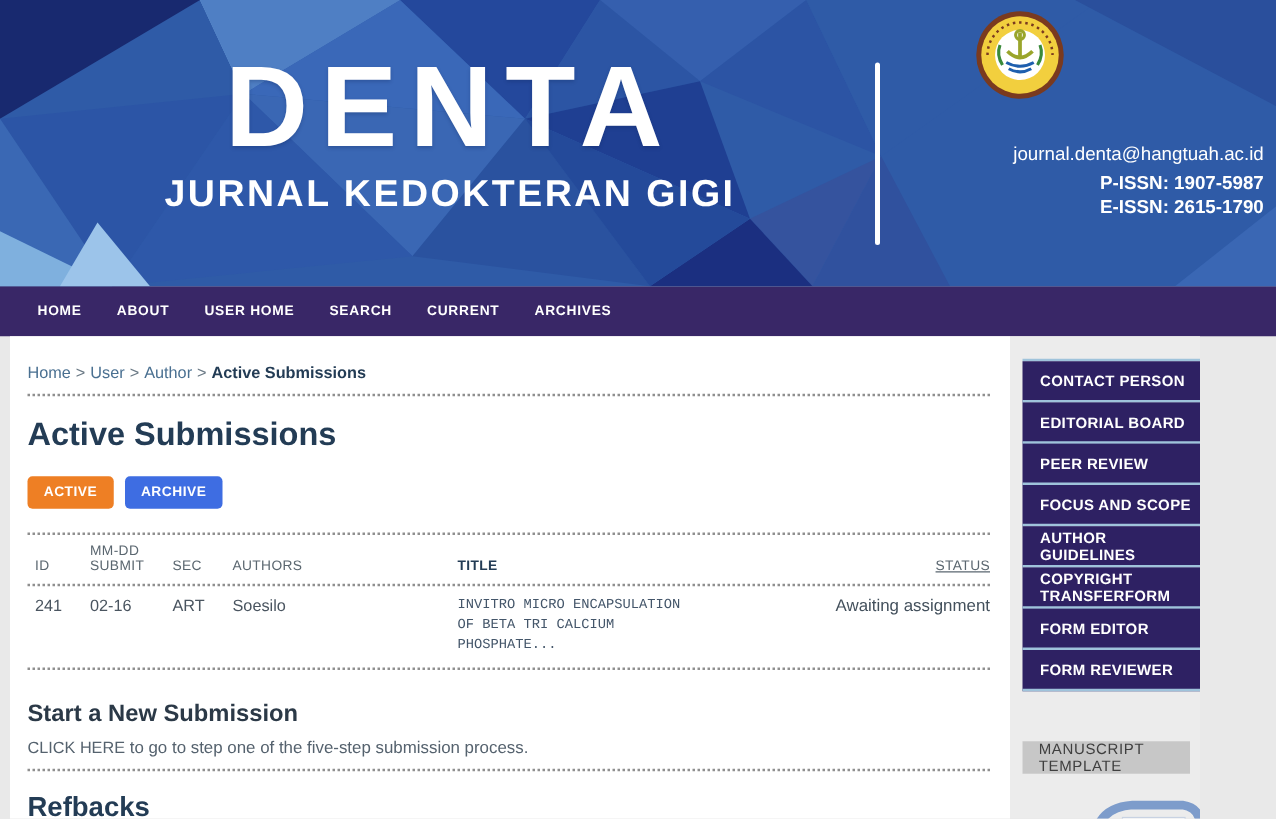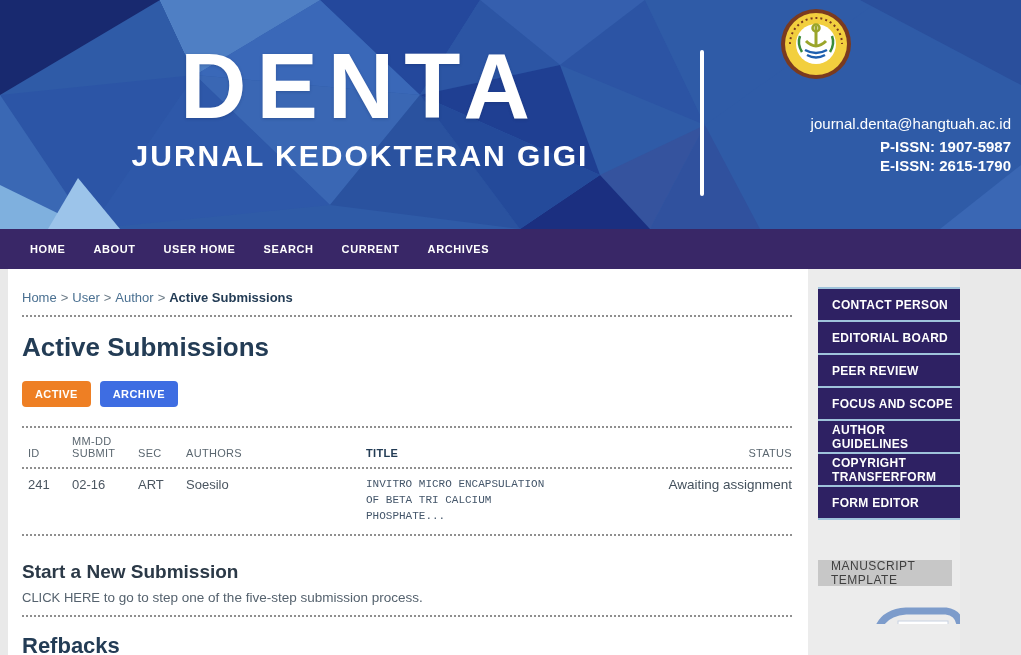--- a/index.html
+++ b/index.html
@@ -45,21 +45,21 @@
   .tab-row { margin-top:18px; display:flex; gap:9px; }
   .btn { display:inline-block; color:#fff; font-size:11px; font-weight:bold; letter-spacing:.4px; padding:7px 13px; border-radius:4px; border:none; cursor:pointer; font-family:inherit; }
   .btn-orange { background:#ee7f24; }
   .btn-blue { background:#3e6de2; }
 
   .sub-table { margin-top:19px; }
   .t-grid { display:grid; grid-template-columns:48px 64px 46px 178px 1fr 170px; column-gap:2px; align-items:end; }
   .t-head { border-top:2px dotted #8f8f8f; border-bottom:2px dotted #8f8f8f; padding:7px 0 8px 0; }
   .t-head .th { font-size:11px; color:#5b6770; letter-spacing:.3px; }
   .t-head .th.title { color:#233c55; font-weight:bold; }
-  .t-head .th.status { text-align:right; }
+  .t-head .th.status { text-align:right;text-decoration:underline; }
   .t-row { border-bottom:2px dotted #8f8f8f; padding:8px 0 9px 0; align-items:start; }
   .t-row .td { font-size:13px; color:#4a5560; }
   .t-row .td.title { font-size:11px; color:#44566a; line-height:1.45; padding-right:60px;font-family:Liberation Mono, monospace; }
   .t-row .td.status { text-align:right; font-size:13.5px; color:#43505c; }
   .cell-pad { padding-left:6px; }
 
   .section-heading { color:#2b3947; font-size:19px; font-weight:bold; margin-top:25px; }
   .newsub-line { font-size:13.5px; color:#55626e; margin-top:7px; padding-bottom:10px; border-bottom:2px dotted #8f8f8f; }
   .newsub-line a { color:#55626e; font-size:13px; text-decoration:none; cursor:pointer; }
 
@@ -186,20 +186,21 @@
 
   <div class="sidebar">
     <div class="side-nav">
       <div class="side-btn">CONTACT PERSON</div>
       <div class="side-btn">EDITORIAL BOARD</div>
       <div class="side-btn">PEER REVIEW</div>
       <div class="side-btn">FOCUS AND SCOPE</div>
       <div class="side-btn">AUTHOR GUIDELINES</div>
       <div class="side-btn">COPYRIGHT TRANSFERFORM</div>
       <div class="side-btn">FORM EDITOR</div>
+      <div class="side-btn">FORM REVIEWER</div>
     </div>
 
     <div class="manuscript-bar">MANUSCRIPT TEMPLATE</div>
 
     <div class="template-icon-wrap">
       <svg width="92" height="70" viewBox="0 0 92 70">
         <path d="M14 70 q-10 -2 -8 -30 q2 -26 30 -28 l40 0 q14 2 14 16 l0 42" fill="none" stroke="#7d9ccb" stroke-width="7"></path>
         <rect x="28" y="22" width="50" height="48" fill="#ffffff" stroke="#c8d2e2" stroke-width="1"></rect>
         <rect x="34" y="30" width="26" height="9" fill="#2a3a55"></rect>
       </svg>

